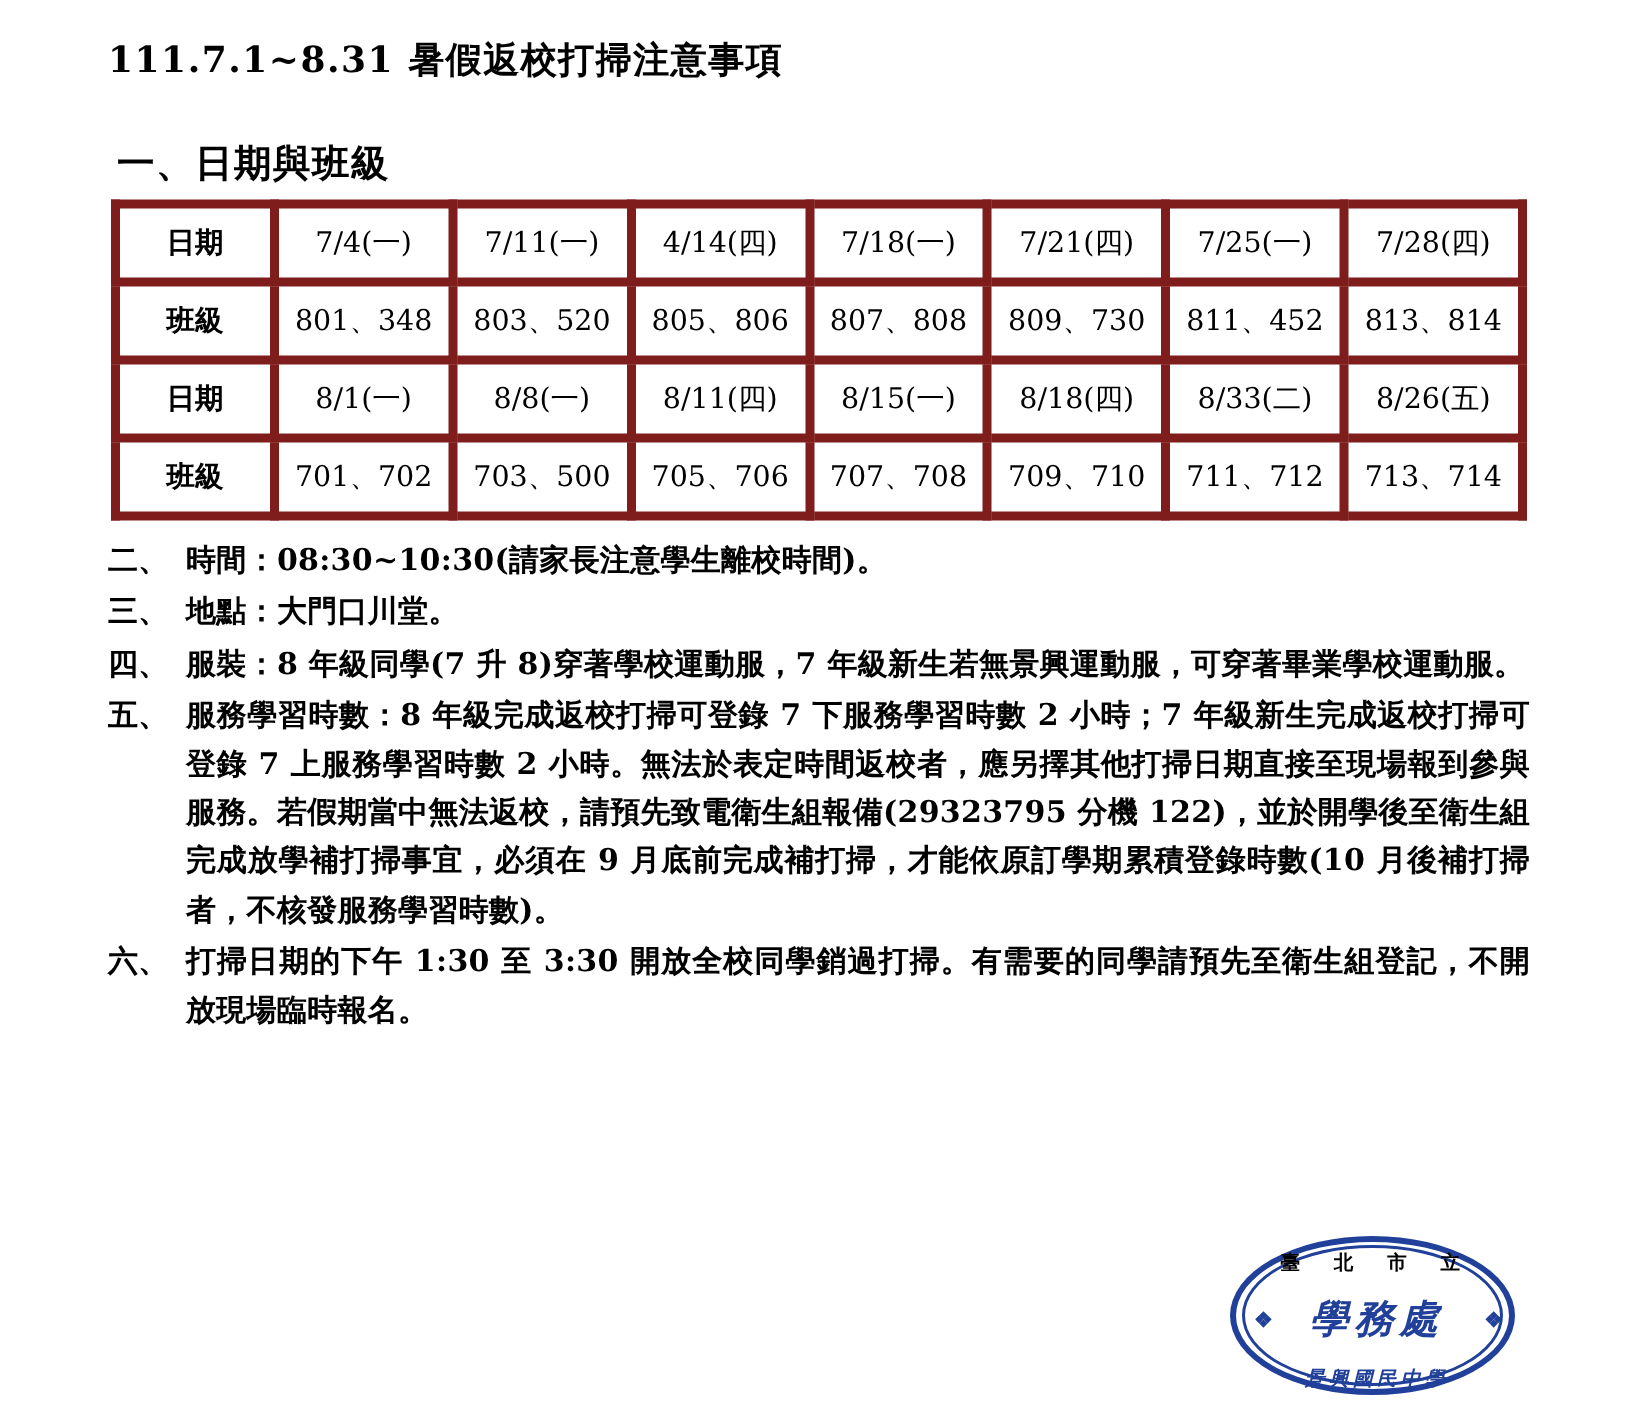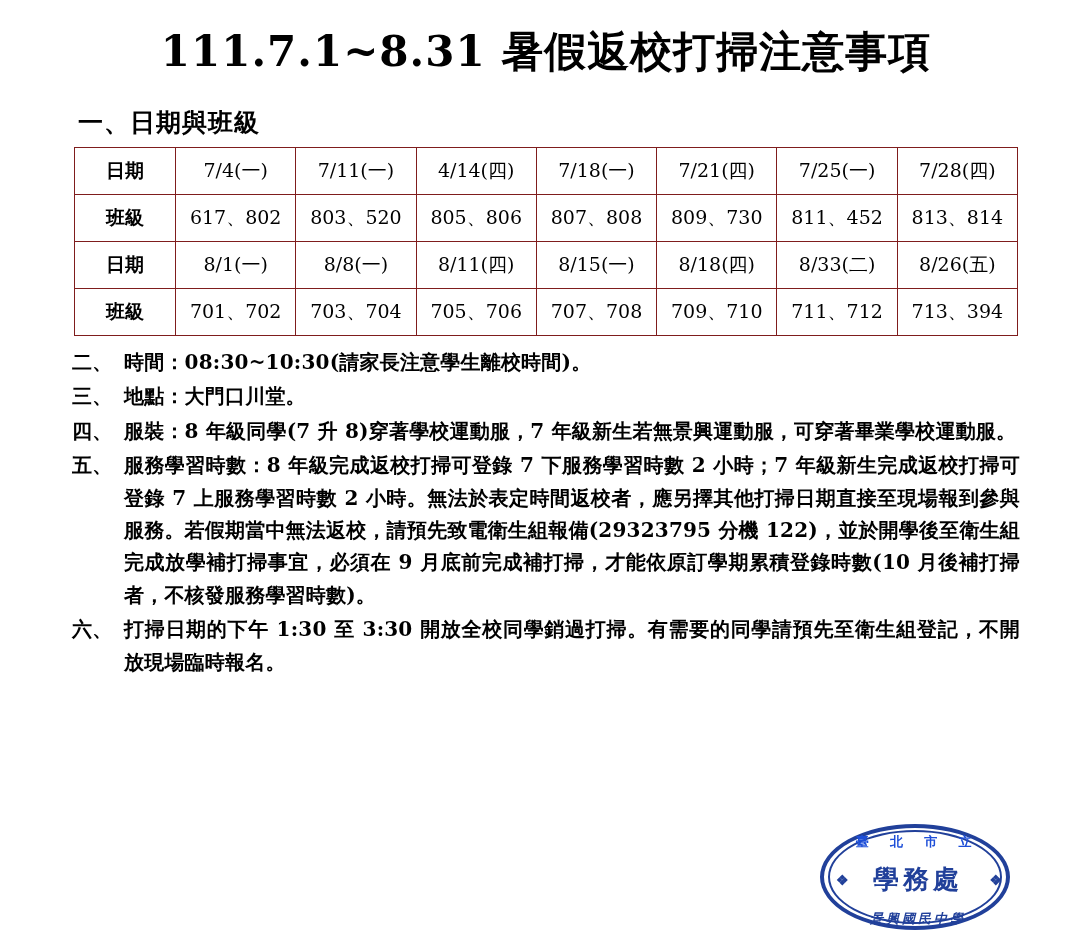--- a/index.html
+++ b/index.html
@@ -16,41 +16,40 @@
     overflow: hidden;
   }
   .page {
     position: relative;
     width: 1092px;
     height: 938px;
     box-sizing: border-box;
     padding: 0 72px;
   }
   .doc-title {
-    text-align: center;
-    font-size: 42px;
+    font-size: 24px;
     font-weight: bold;
     letter-spacing: 1px;
-    margin: 24px 0 26px 0;
+    margin: 24px 0 36px 0;
     font-family: "DejaVu Serif", "Liberation Serif", serif;
   }
   .section-heading {
     font-size: 25px;
     font-weight: bold;
     margin: 6px 0 8px 6px;
     letter-spacing: 1px;
   }
   table.schedule {
     border-collapse: collapse;
     width: 944px;
     margin: 0 auto;
     table-layout: fixed;
   }
   table.schedule td {
-    border: 1px solid #7f1d1d;
+    border: 6px solid #7f1d1d;
     text-align: center;
     font-size: 19px;
     height: 42px;
     padding: 2px 2px;
     font-family: "DejaVu Serif", "Liberation Serif", serif;
     white-space: nowrap;
   }
   table.schedule td.label-cell {
     width: 96px;
     font-weight: bold;
@@ -113,32 +112,32 @@
     position: absolute;
     left: 50%;
     top: 50%;
     transform: translate(-50%, -52%);
     color: #21409a;
     font-size: 26px;
     font-weight: bold;
     letter-spacing: 4px;
     white-space: nowrap;
     font-family: "DejaVu Serif", "Liberation Serif", serif;
+    font-style: italic;
   }
   .stamp-top {
     position: absolute;
     left: 50%;
     top: 9px;
     transform: translateX(-50%);
-    color: #1d4ed8;
+    color: #000000;
     font-size: 13px;
     font-weight: bold;
     letter-spacing: 9px;
     white-space: nowrap;
-    font-family: Liberation Serif, serif;
   }
   .stamp-bottom {
     position: absolute;
     left: 50%;
     bottom: 8px;
     transform: translateX(-50%);
     color: #21409a;
     font-size: 13px;
     font-weight: bold;
     letter-spacing: 3px;
@@ -172,47 +171,47 @@
         <td>7/4(一)</td>
         <td>7/11(一)</td>
         <td>4/14(四)</td>
         <td>7/18(一)</td>
         <td>7/21(四)</td>
         <td>7/25(一)</td>
         <td>7/28(四)</td>
       </tr>
       <tr>
         <td class="label-cell">班級</td>
-        <td>617、802</td>
+        <td>801、348</td>
         <td>803、520</td>
         <td>805、806</td>
         <td>807、808</td>
         <td>809、730</td>
         <td>811、452</td>
         <td>813、814</td>
       </tr>
       <tr>
         <td class="label-cell">日期</td>
         <td>8/1(一)</td>
         <td>8/8(一)</td>
         <td>8/11(四)</td>
         <td>8/15(一)</td>
         <td>8/18(四)</td>
         <td>8/33(二)</td>
         <td>8/26(五)</td>
       </tr>
       <tr>
         <td class="label-cell">班級</td>
         <td>701、702</td>
-        <td>703、704</td>
+        <td>703、500</td>
         <td>705、706</td>
         <td>707、708</td>
         <td>709、710</td>
         <td>711、712</td>
-        <td>713、394</td>
+        <td>713、714</td>
       </tr>
     </tbody>
   </table>
 
   <div class="body-list">
     <div class="body-item">
       <span class="item-marker">二、</span>
       <span class="item-text">時間：08:30~10:30(請家長注意學生離校時間)。</span>
     </div>
     <div class="body-item">

